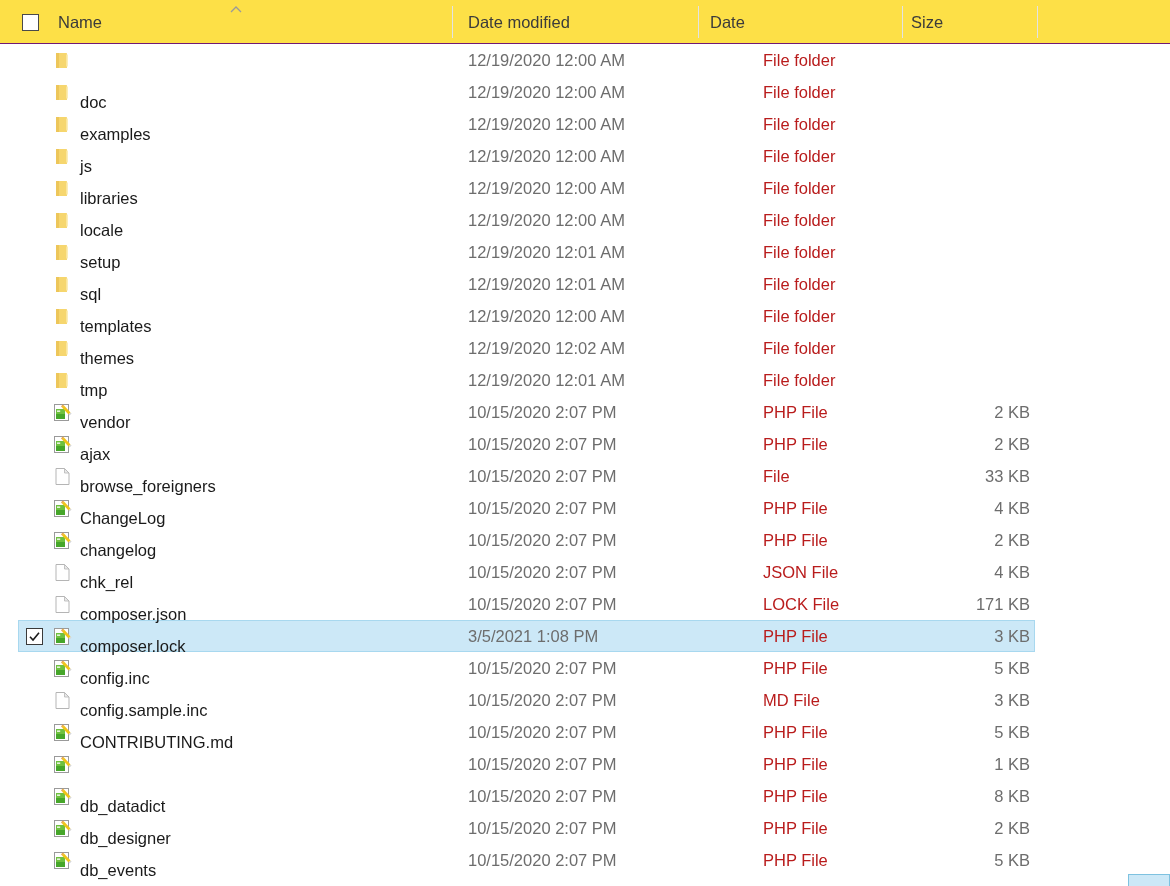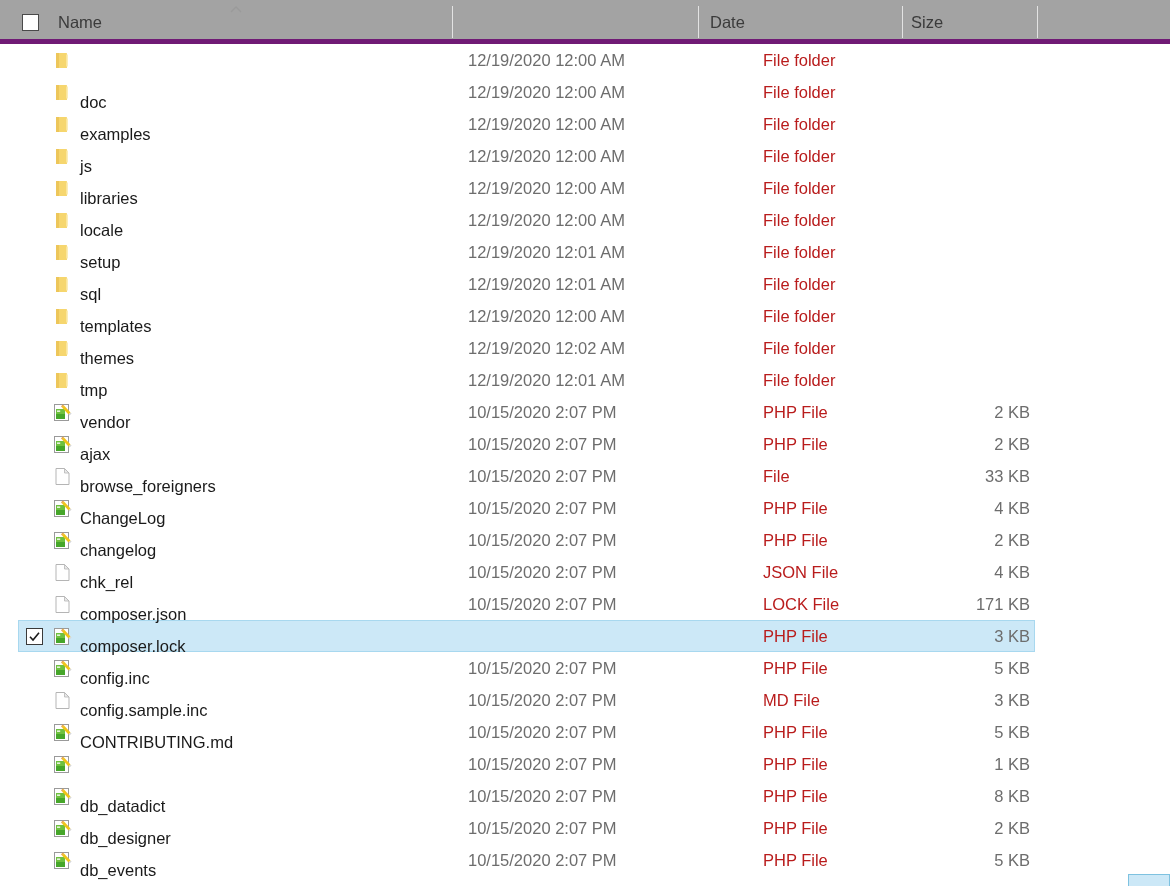--- a/index.html
+++ b/index.html
@@ -18,22 +18,22 @@
     height: 886px;
     background: #ffffff;
   }
 
   
   .col-header {
     position: absolute;
     left: 0; top: 0;
     width: 1170px;
     height: 44px;
-    background: #a3a3a3;
-    border-bottom: 5px solid #701a75;
+    background: #fde047;
+    border-bottom: 1px solid #701a75;
   }
 
   .hdr-cell {
     position: absolute;
     top: 0;
     height: 44px;
     display: flex;
     align-items: center;
     font-size: 16.5px;
     color: #3b3b3b;
@@ -166,20 +166,21 @@
     <div class="hdr-cell hdr-name">Name</div>
 
     <div class="sort-caret">
       <svg width="16" height="12" viewBox="0 0 16 12">
         <path d="M3 8 L8 3 L13 8" fill="none" stroke="#9a9a9a" stroke-width="1.3"></path>
       </svg>
     </div>
 
     <div class="hdr-sep sep1"></div>
 
+    <div class="hdr-cell hdr-date">Date modified</div>
 
     <div class="hdr-sep sep2"></div>
 
     <div class="hdr-cell hdr-type">Date</div>
 
     <div class="hdr-sep sep3"></div>
 
     <div class="hdr-cell hdr-size">Size</div>
 
     <div class="hdr-sep sep4"></div>
@@ -445,20 +446,21 @@
             <rect x="2.5" y="2.5" width="14" height="16" fill="#ffffff" stroke="#9a9a9a" stroke-width="1"></rect>
             <rect x="4" y="7" width="9" height="10" fill="#6fc13f"></rect>
             <rect x="4" y="12" width="9" height="5" fill="#46a62a"></rect>
             <rect x="5" y="8.5" width="3.2" height="1.3" fill="#ffffff"></rect>
             <path d="M12 3.5 L18.5 10.5 L16.5 12.4 L10 5.4 Z" fill="#f0c419"></path>
             <path d="M16.5 12.4 L18.5 10.5 L19.6 11.6 L17.6 13.5 Z" fill="#d8d8d8"></path>
             <path d="M10 5.4 L12 3.5 L11 2.4 L9 4.3 Z" fill="#e8a33d"></path>
           </svg>
         </span>
         <span class="cell c-name">config.inc</span>
+        <span class="cell c-date">3/5/2021 1:08 PM</span>
         <span class="cell c-type">PHP File</span>
         <span class="cell c-size">3 KB</span>
       </div>
       <div class="row">
         <span class="icon">
           <svg width="22" height="21" viewBox="0 0 22 21">
             <rect x="2.5" y="2.5" width="14" height="16" fill="#ffffff" stroke="#9a9a9a" stroke-width="1"></rect>
             <rect x="4" y="7" width="9" height="10" fill="#6fc13f"></rect>
             <rect x="4" y="12" width="9" height="5" fill="#46a62a"></rect>
             <rect x="5" y="8.5" width="3.2" height="1.3" fill="#ffffff"></rect>

